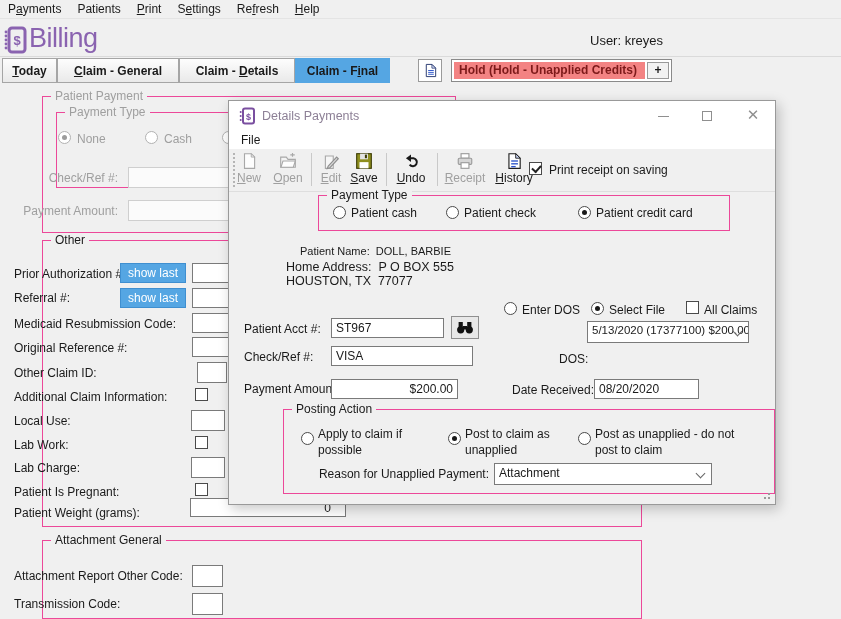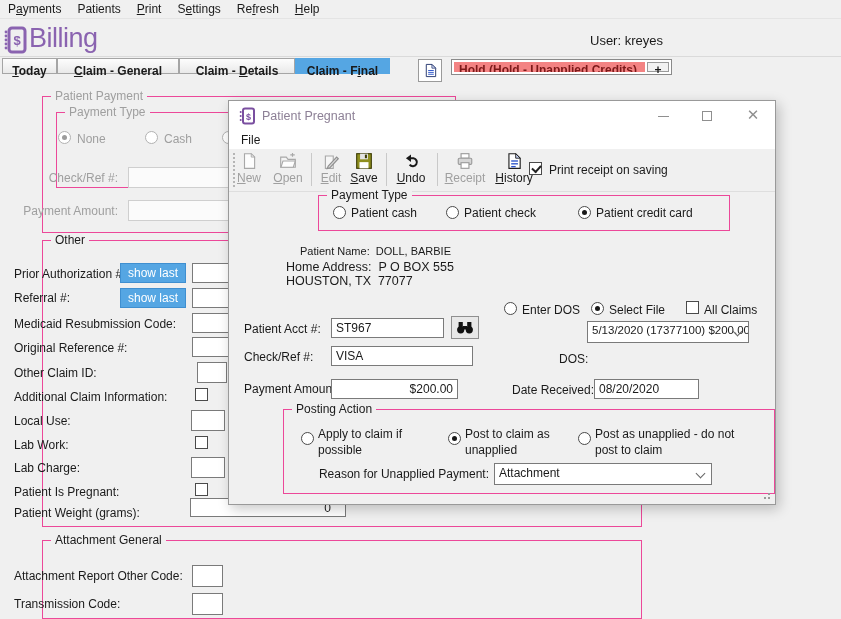--- a/index.html
+++ b/index.html
@@ -21,28 +21,28 @@
   .menu-item u { text-decoration:underline; }
 
   
   .logo-text { position:absolute; left:29px; top:23px; font-size:27px; font-weight:normal;
                color:#8a63b0; letter-spacing:-0.5px; }
   .user-text { position:absolute; left:590px; top:33px; font-size:13px; }
 
   
   .tabstrip { position:absolute; left:0; top:56px; width:100%; height:28px;
               border-top:1px solid #dadada; background:#f0f0f0; }
-  .tab { position:absolute; top:1px; height:16px; line-height:25px; text-align:center;
+  .tab { position:absolute; top:1px; height:25px; line-height:25px; text-align:center;
          font-weight:bold; background:linear-gradient(#fdfdfd,#e9e9e9);
          border:1px solid #a5a5a5; cursor:default; }
   .tab u { text-decoration:underline; }
   .tab.sel { background:#55a6e3; border-color:#55a6e3; }
   .icon-btn { position:absolute; background:#fff; border:1px solid #9a9a9a;
               display:flex; align-items:center; justify-content:center; }
-  .hold-wrap { position:absolute; left:451px; top:2px; width:221px; height:16px;
+  .hold-wrap { position:absolute; left:451px; top:2px; width:221px; height:23px;
                border:1px solid #8a8a8a; background:#fff; display:flex; padding:2px; }
   .hold-label { flex:1; background:#f38383; color:#7d1a1a; font-weight:bold;
                 line-height:17px; padding-left:5px; overflow:hidden; white-space:nowrap; }
   .hold-plus { width:22px; margin-left:2px; border:1px solid #9a9a9a; background:#f2f2f2;
                text-align:center; line-height:15px; font-weight:bold; }
 
   
   .gbox { position:absolute; border:1px solid #ec4899;margin-left:34px; }
   .gtitle { position:absolute; top:-8px; left:8px; background:#f0f0f0; padding:0 4px; white-space:nowrap; }
   .field { position:absolute; background:#fff; border:1px solid #7a7a7a;
@@ -206,21 +206,21 @@
   <div class="dialog dlg">
 
     <div class="dlg-titlebar">
       <svg class="abs" style="left:10px;top:6px" width="16" height="18" viewBox="0 0 16 18">
         <rect x="4" y="1.5" width="11" height="15" rx="2" fill="#fff" stroke="#7a4fa0" stroke-width="2"></rect>
         <circle cx="1.7" cy="5" r="1" fill="#7a4fa0"></circle>
         <circle cx="1.7" cy="9" r="1" fill="#7a4fa0"></circle>
         <circle cx="1.7" cy="13" r="1" fill="#7a4fa0"></circle>
         <text x="9.5" y="13" font-size="9" font-weight="bold" fill="#7a4fa0" text-anchor="middle" font-family="Liberation Sans, sans-serif">$</text>
       </svg>
-      <span class="dlg-title">Patient Pregnant</span>
+      <span class="dlg-title">Details Payments</span>
       <span class="win-btn" style="left:412px">
           <span class="bar"></span>
         </span>
       <span class="win-btn" style="left:456px">
           <span class="box"></span>
         </span>
       <span class="win-btn" style="left:500px;width:48px">
           <span class="x">✕</span>
         </span>
     </div>

